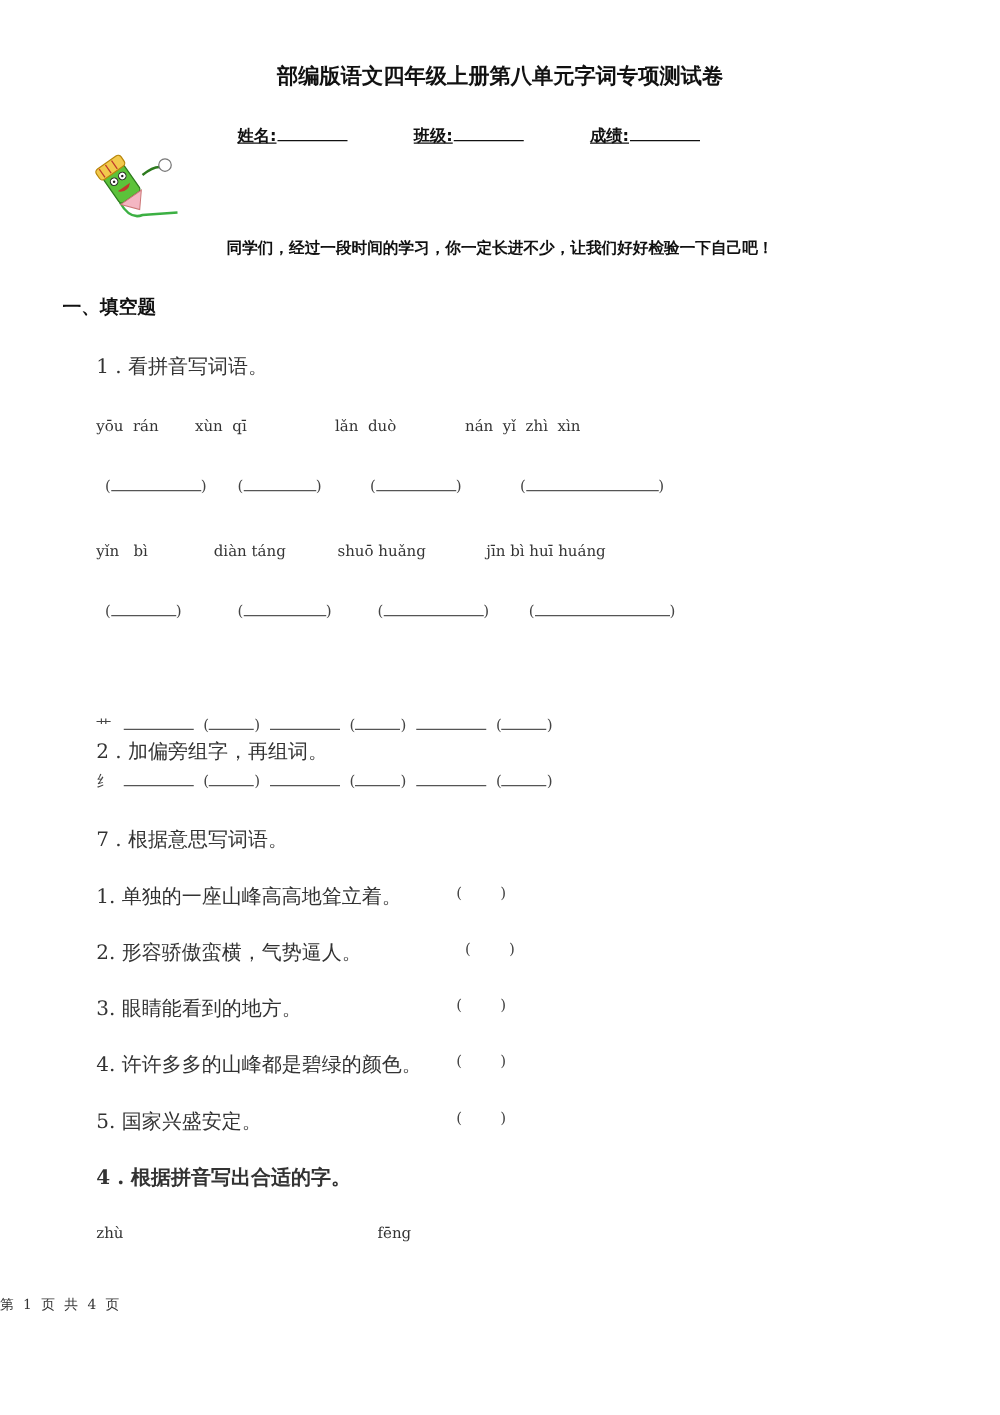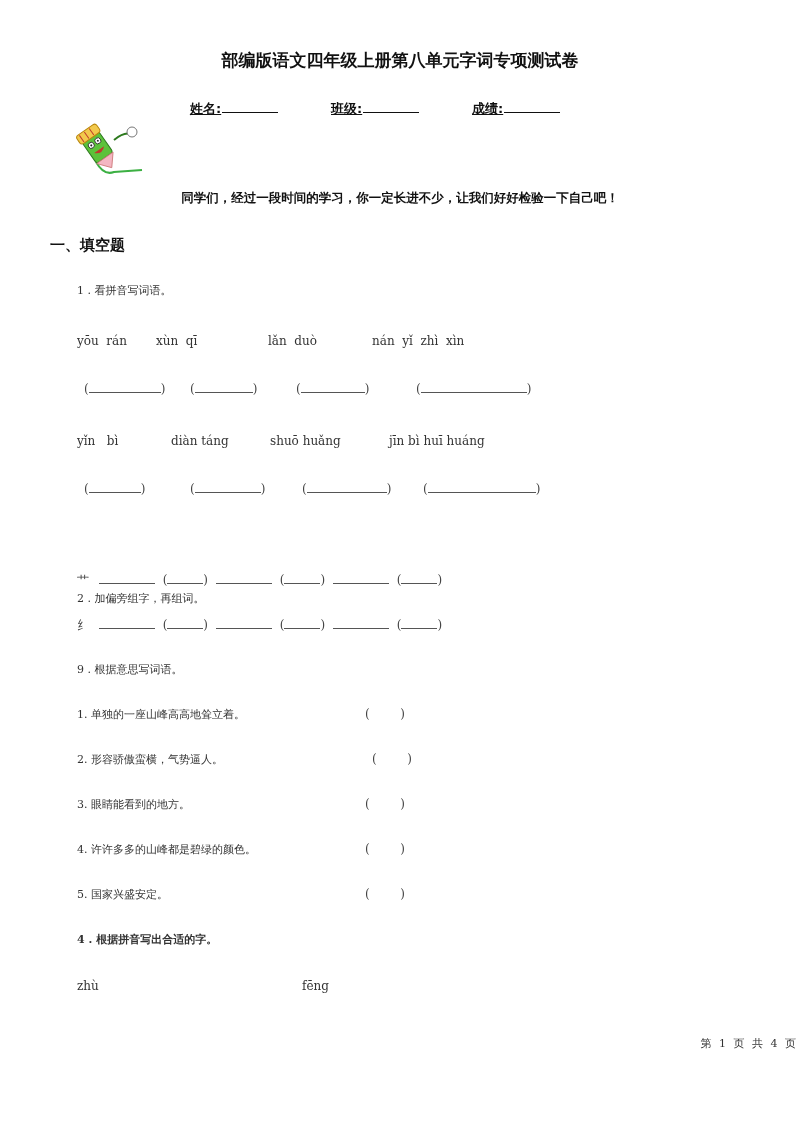--- a/index.html
+++ b/index.html
@@ -7,25 +7,25 @@
            font-family: "DejaVu Serif", "Liberation Serif", serif; color: #222; }
     .abs { position: absolute; white-space: nowrap; }
     .title { left: 0; width: 800px; top: 49px; text-align: center; font-family: "DejaVu Sans", "Liberation Sans", sans-serif;
              font-weight: bold; font-size: 17px; color: #111; }
     .info { top: 100px; font-family: "DejaVu Sans", "Liberation Sans", sans-serif; font-weight: bold; font-size: 13px; color: #111; text-decoration: underline; }
     .info .blank { display: inline-block; border-bottom: 1px solid #111; width: 56px; height: 12px; vertical-align: baseline; margin-left: 1px; }
     .mascot { left: 74px; top: 120px; width: 72px; height: 60px; }
     .encourage { left: 0; width: 800px; top: 190px; text-align: center; font-size: 12.5px; font-weight: bold;
                  font-family: Liberation Mono, monospace; color: #111; }
     .section { left: 50px; top: 236px; font-family: "DejaVu Sans", "Liberation Sans", sans-serif; font-weight: bold; font-size: 15px; color: #111; }
-    .q { font-size: 11px; color: #333; }
+    .q { font-size: 16px; color: #333; }
     .py { font-size: 12px; color: #333; font-family: "DejaVu Serif", "Liberation Serif", serif; }
     .paren { font-size: 12px; color: #444; }
     .line { display: inline-block; border-bottom: 1px solid #555; height: 10px; vertical-align: baseline; }
-    .footer { left: 0; width: 796px; top: 1036px; text-align: right; font-size: 11px; color: #333; word-spacing: 4px; }
+    .footer { left: 0; width: 796px; top: 1036px; text-align: left; font-size: 11px; color: #333; word-spacing: 4px; }
   </style>
 </head>
 <body>
 
 <div class="abs title">部编版语文四年级上册第八单元字词专项测试卷</div>
 
 <div class="abs info" style="left:190px;">
   <span>姓名:</span><span class="blank"></span>
 </div>
 <div class="abs info" style="left:331px;">
@@ -97,21 +97,21 @@
 <div class="abs paren" style="left:77px; top:617px;">
   <span>纟</span>
   <span class="line" style="width:56px; margin-left:6px;"></span>
   <span style="margin-left:4px;">(<span class="line" style="width:36px;"></span>)</span>
   <span class="line" style="width:56px; margin-left:4px;"></span>
   <span style="margin-left:4px;">(<span class="line" style="width:36px;"></span>)</span>
   <span class="line" style="width:56px; margin-left:4px;"></span>
   <span style="margin-left:4px;">(<span class="line" style="width:36px;"></span>)</span>
 </div>
 
-<div class="abs q" style="left:77px; top:662px;">9 . 根据意思写词语。</div>
+<div class="abs q" style="left:77px; top:662px;">7 . 根据意思写词语。</div>
 
 <div class="abs q" style="left:77px; top:707px;">1. 单独的一座山峰高高地耸立着。</div>
 <div class="abs paren" style="left:365px; top:707px; white-space:pre;">(        )</div>
 
 <div class="abs q" style="left:77px; top:752px;">2. 形容骄傲蛮横，气势逼人。</div>
 <div class="abs paren" style="left:372px; top:752px; white-space:pre;">(        )</div>
 
 <div class="abs q" style="left:77px; top:797px;">3. 眼睛能看到的地方。</div>
 <div class="abs paren" style="left:365px; top:797px; white-space:pre;">(        )</div>
 

